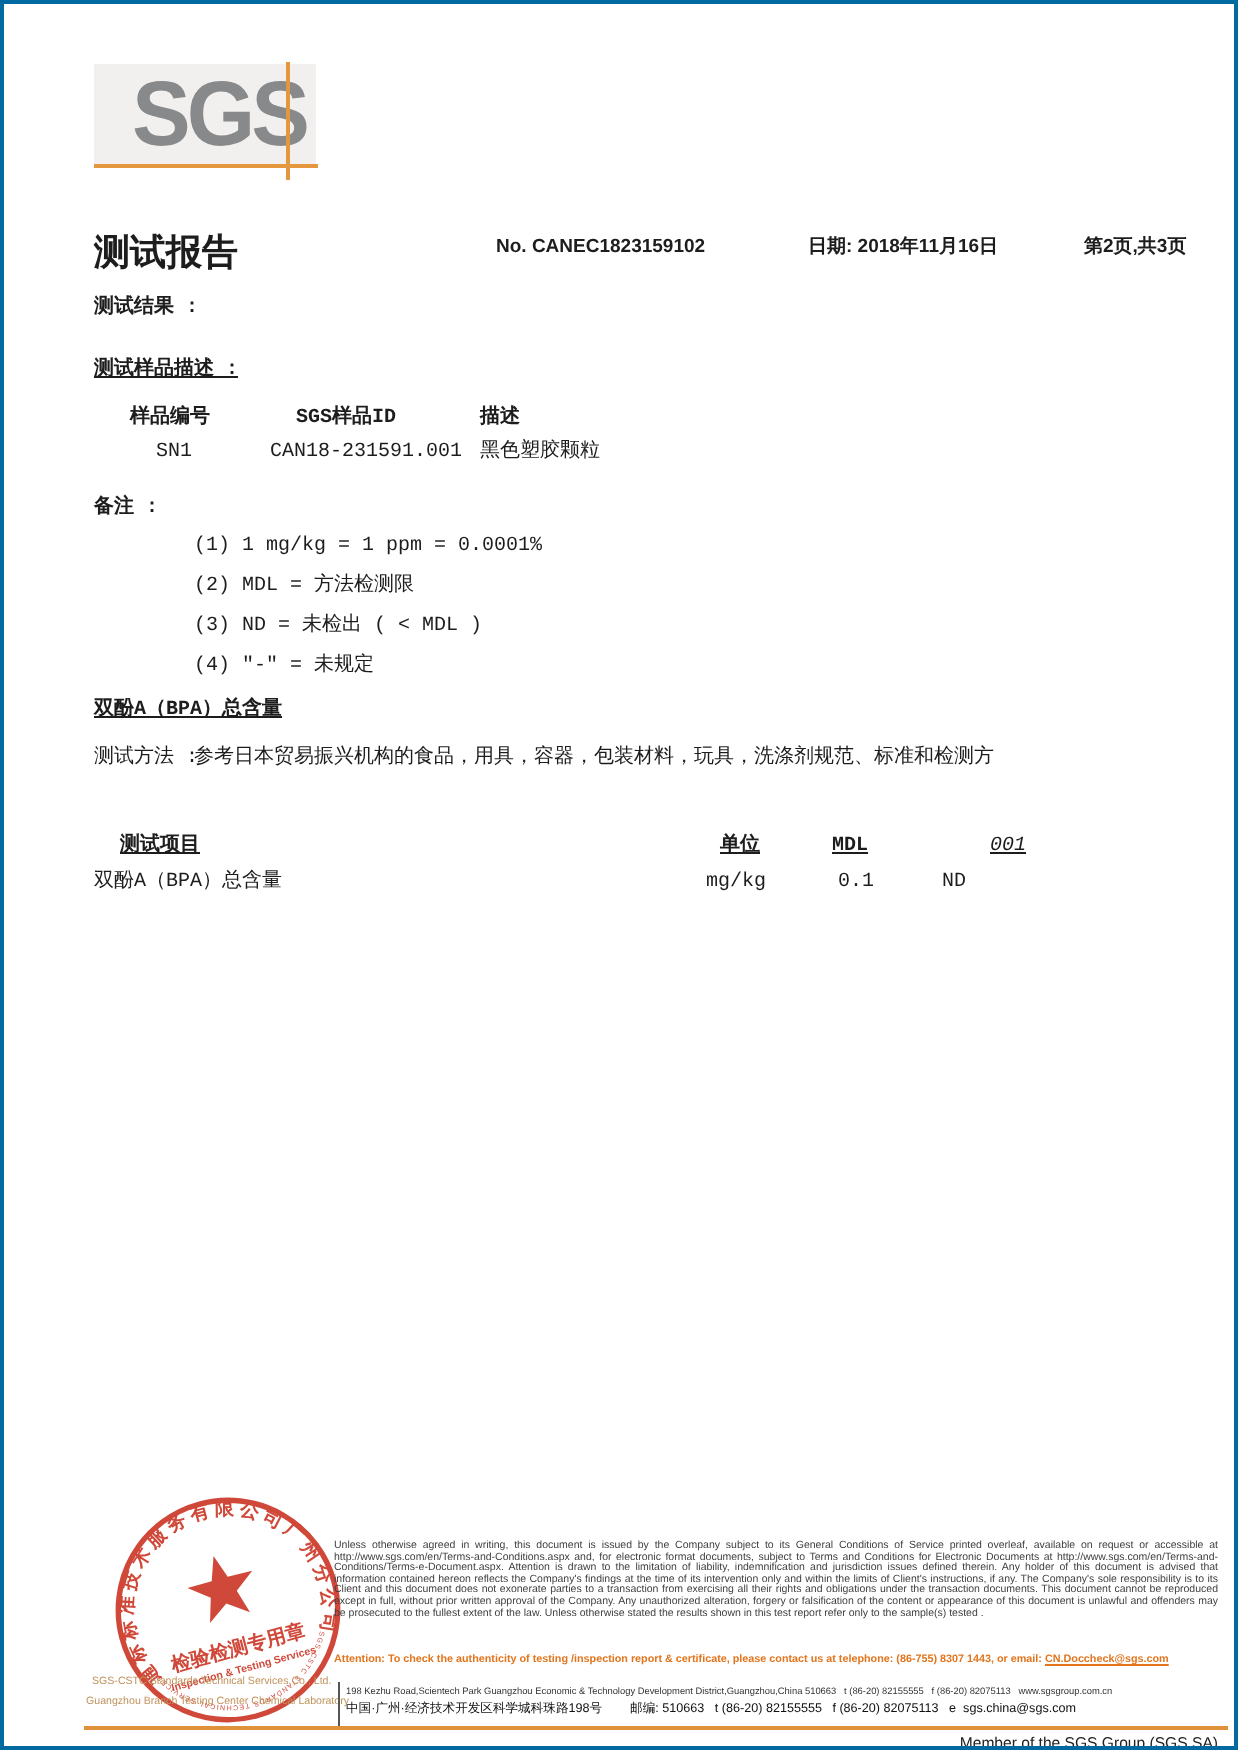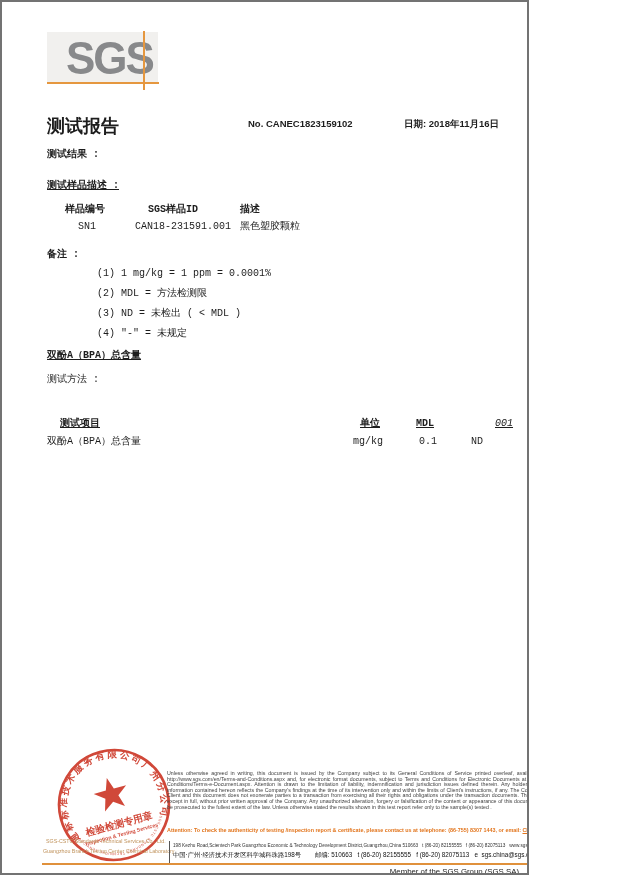--- a/index.html
+++ b/index.html
@@ -1,18 +1,18 @@
 <!DOCTYPE html>
 <html><head>
 <meta charset="utf-8">
 <style>
   html,body { margin:0; padding:0; background:#ffffff; }
   .page {
-    position:relative; width:529px; height:875px; background:#ffffff;
-    border:2px solid #737373; box-sizing:border-box; overflow:hidden;
+    position:relative; width:619px; height:875px; background:#ffffff;
+    border:2px solid #0369a1; box-sizing:border-box; overflow:hidden;
     font-family:"Liberation Sans","DejaVu Sans",sans-serif; color:#1d1d1d;
   }
   .abs { position:absolute; }
   .b { font-weight:bold; }
   .u { text-decoration:underline; }
   .i { font-style:italic; }
   .t10 { font-size:10px; line-height:12px;font-family:Liberation Mono, monospace; }
   .t95 { font-size:9.5px; line-height:11px;padding-left:24px; }
   
   .logo-bg { left:45px; top:30px; width:111px; height:50px; background:#f1f0ee; }
@@ -81,20 +81,21 @@
   <div class="abs sc3 t10">黑色塑胶颗粒</div>
 
   <div class="abs notes-label t10 b">备注 :</div>
   <div class="abs note0 t10">(1) 1 mg/kg = 1 ppm = 0.0001%</div>
   <div class="abs note1 t10">(2) MDL = 方法检测限</div>
   <div class="abs note2 t10">(3) ND = 未检出 ( &lt; MDL )</div>
   <div class="abs note3 t10">(4) "-" = 未规定</div>
 
   <div class="abs bpa-title t10 b u">双酚A（BPA）总含量</div>
   <div class="abs method-label t10">测试方法 :</div>
+  <div class="abs method-l1 t10">参考日本贸易振兴机构的食品，用具，容器，包装材料，玩具，洗涤剂规范、标准和检测方</div>
 
   <div class="abs rh1 t10 b u">测试项目</div>
   <div class="abs rh2 t10 b u">单位</div>
   <div class="abs rh3 t10 b u">MDL</div>
   <div class="abs rh4 t10 i u">001</div>
   <div class="abs rc1 t10">双酚A（BPA）总含量</div>
   <div class="abs rc2 t10">mg/kg</div>
   <div class="abs rc3 t10">0.1</div>
   <div class="abs rc4 t10">ND</div>
 

